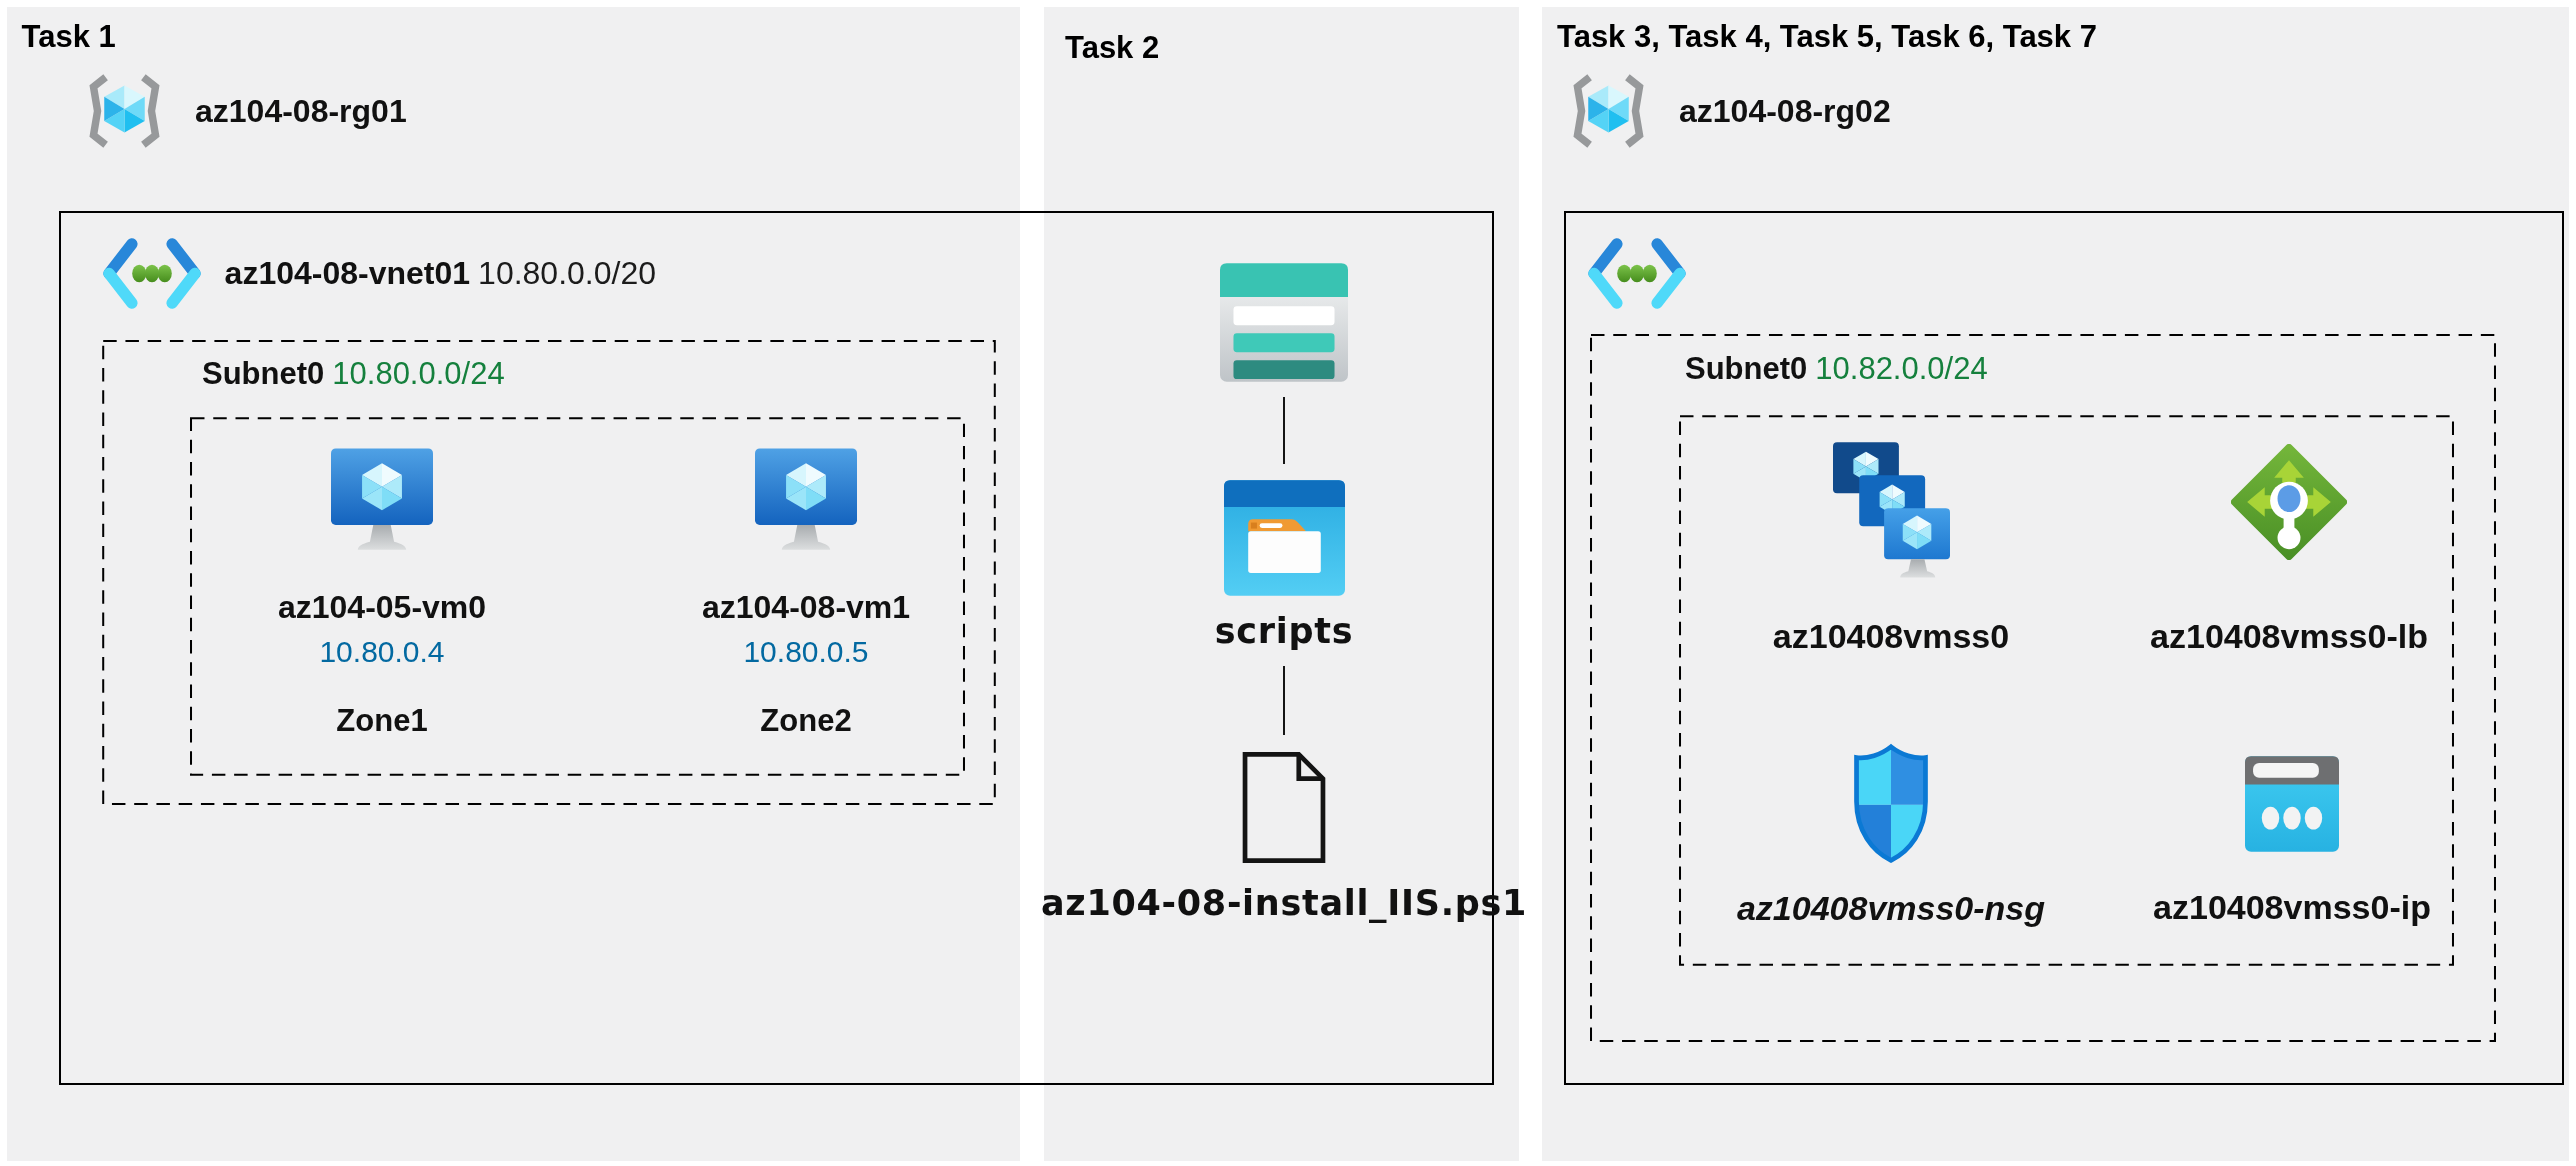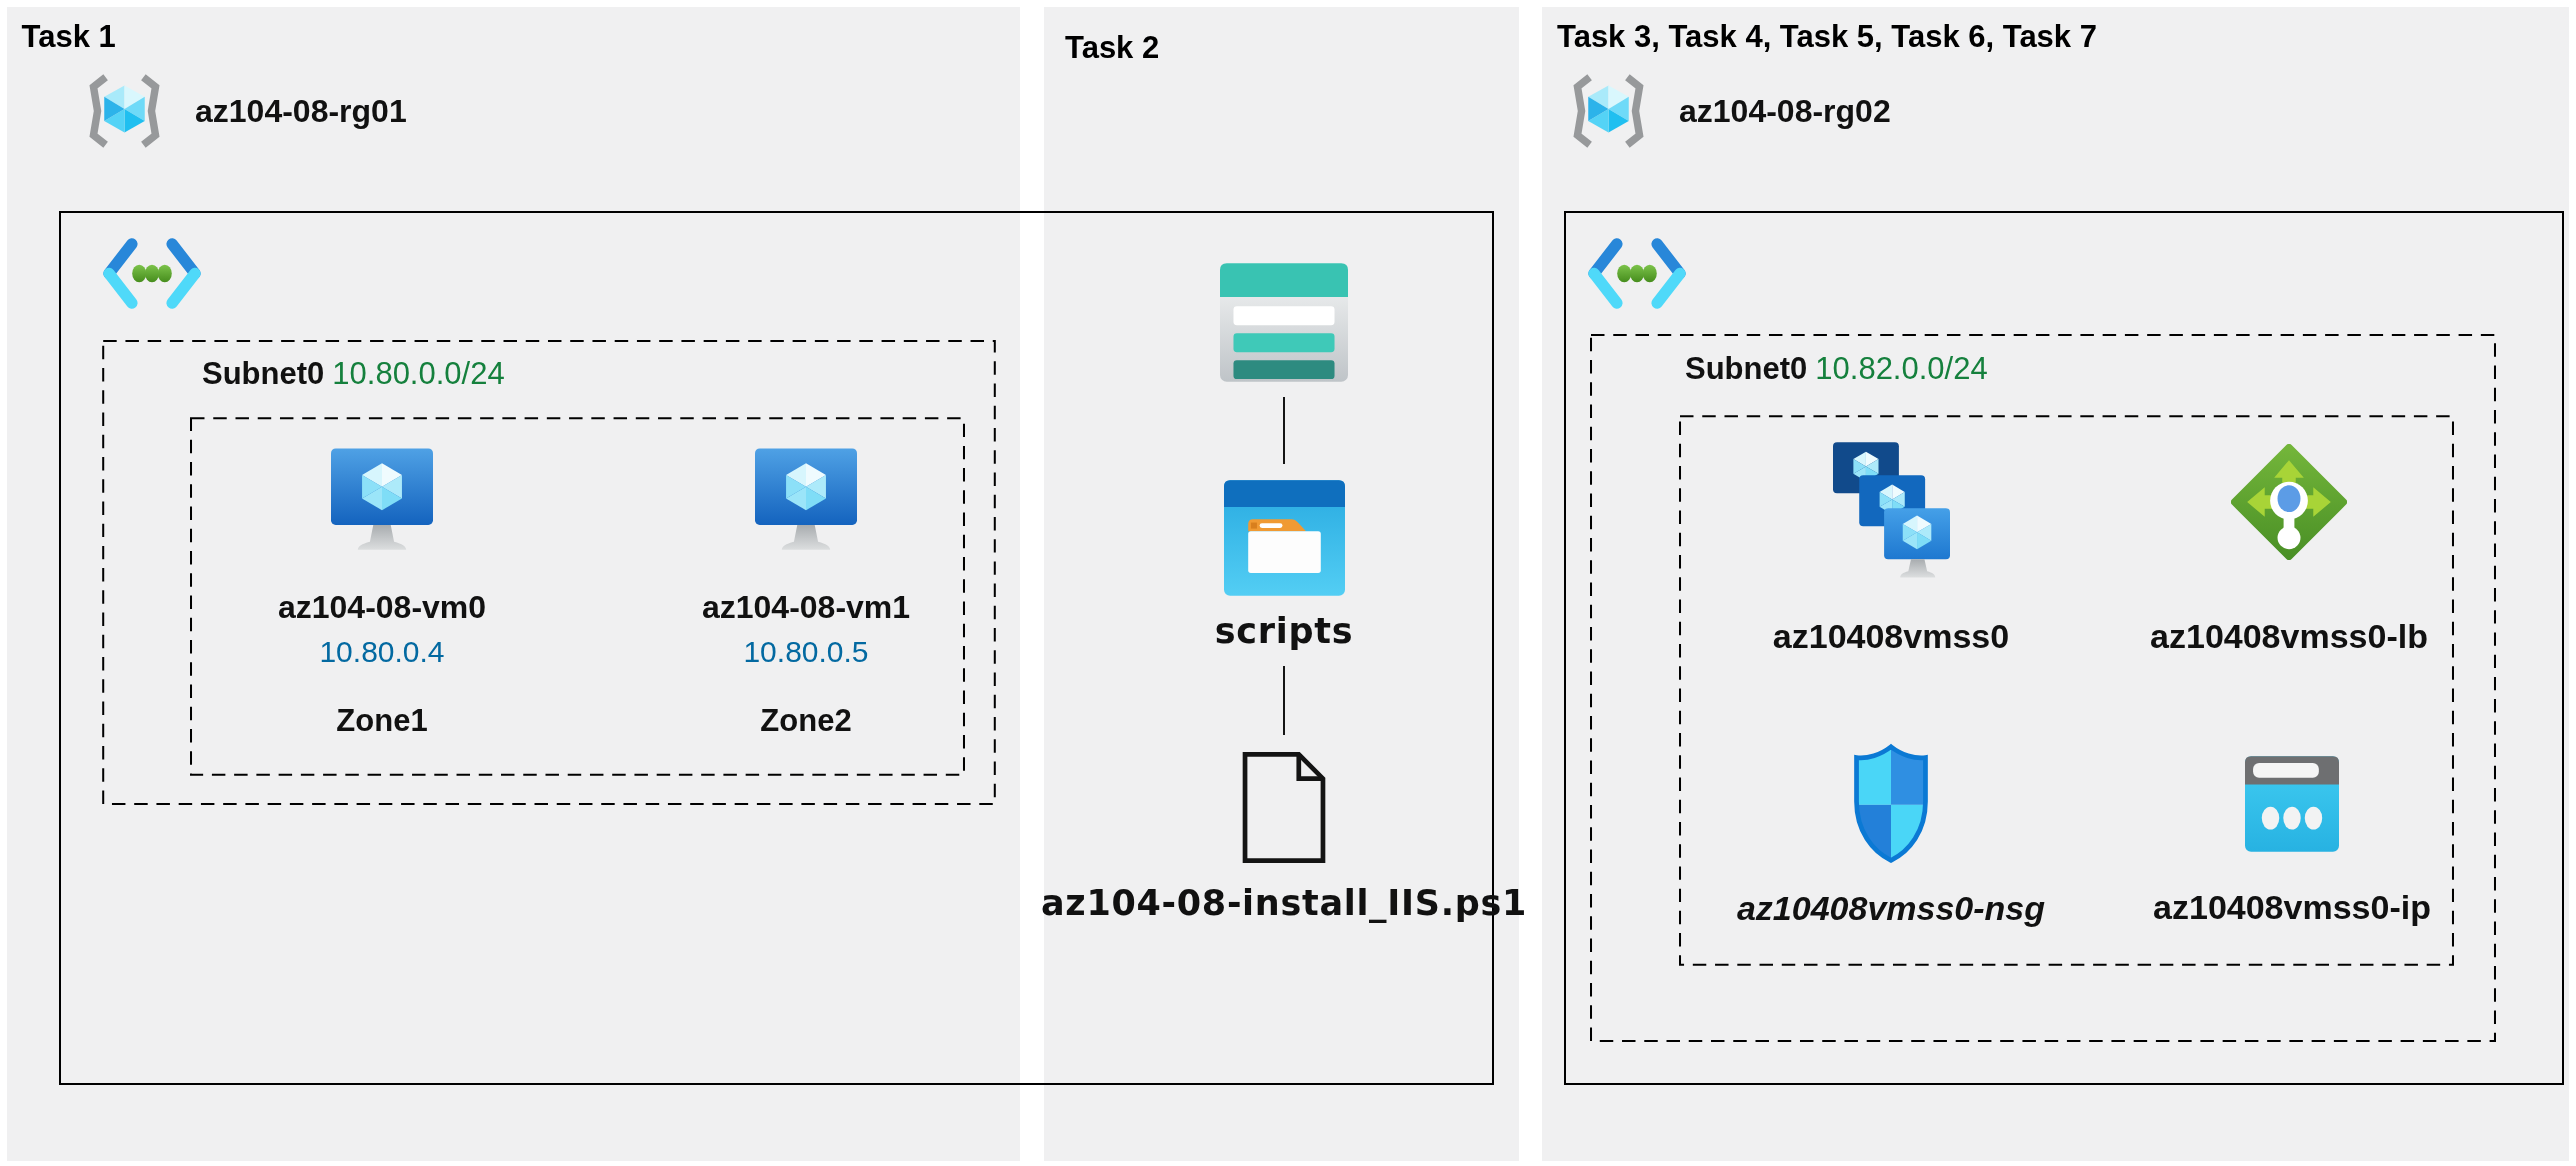--- a/index.html
+++ b/index.html
@@ -123,40 +123,43 @@
 <div class="vnet-row" style="left:101px;top:237px;">
   <svg width="102" height="73" viewBox="0 0 152 108">
     <path d="M46,10 L12,54" stroke="#2887D9" stroke-width="17" stroke-linecap="round" fill="none"></path>
     <path d="M12,54 L46,98" stroke="#4FD9F9" stroke-width="17" stroke-linecap="round" fill="none"></path>
     <path d="M106,10 L140,54" stroke="#2887D9" stroke-width="17" stroke-linecap="round" fill="none"></path>
     <path d="M140,54 L106,98" stroke="#4FD9F9" stroke-width="17" stroke-linecap="round" fill="none"></path>
     <ellipse cx="57" cy="54" rx="10.5" ry="13" fill="url(#gDot)"></ellipse>
     <ellipse cx="76" cy="54" rx="10.5" ry="13" fill="url(#gDot)"></ellipse>
     <ellipse cx="95" cy="54" rx="10.5" ry="13" fill="url(#gDot)"></ellipse>
   </svg>
+  <div class="res-line">
+    <span class="bold">az104-08-vnet01</span><span class="reg">10.80.0.0/20</span>
+  </div>
 </div>
 
 <svg class="dashed-svg" style="left:102px;top:340px;" width="894" height="465" viewBox="0 0 1326 690">
   <rect x="1.5" y="1.5" width="1323" height="687" fill="none" stroke="#000" stroke-width="3" stroke-dasharray="20 13"></rect>
 </svg>
 <div class="subnet-label" style="left:202px;top:356px;">
   <span class="bold">Subnet0</span><span class="reg">10.80.0.0/24</span>
 </div>
 
 <svg class="dashed-svg" style="left:190px;top:417px;" width="775" height="359" viewBox="0 0 1150 532">
   <rect x="1.5" y="1.5" width="1147" height="529" fill="none" stroke="#000" stroke-width="3" stroke-dasharray="20 13"></rect>
 </svg>
 
 <div class="vm-group" style="left:281px;top:448px;">
   <svg width="102" height="111" viewBox="0 0 152 164">
     <rect x="0" y="0" width="152" height="114" rx="7" fill="url(#gMon)"></rect>
     <use href="#minicube" transform="translate(76,57) scale(1.75)"></use>
     <path d="M63,114 L89,114 L94,139 C106,142 112,146 112,151 L40,151 C40,146 46,142 58,139 Z" fill="url(#gStand)"></path>
   </svg>
-  <div class="vm-name">az104-08-vm0</div>
+  <div class="vm-name">az104-05-vm0</div>
   <div class="vm-ip">10.80.0.4</div>
   <div class="vm-zone">Zone1</div>
 </div>
 
 <div class="vm-group" style="left:705px;top:448px;">
   <svg width="102" height="111" viewBox="0 0 152 164">
     <rect x="0" y="0" width="152" height="114" rx="7" fill="url(#gMon)"></rect>
     <use href="#minicube" transform="translate(76,57) scale(1.75)"></use>
     <path d="M63,114 L89,114 L94,139 C106,142 112,146 112,151 L40,151 C40,146 46,142 58,139 Z" fill="url(#gStand)"></path>
   </svg>

